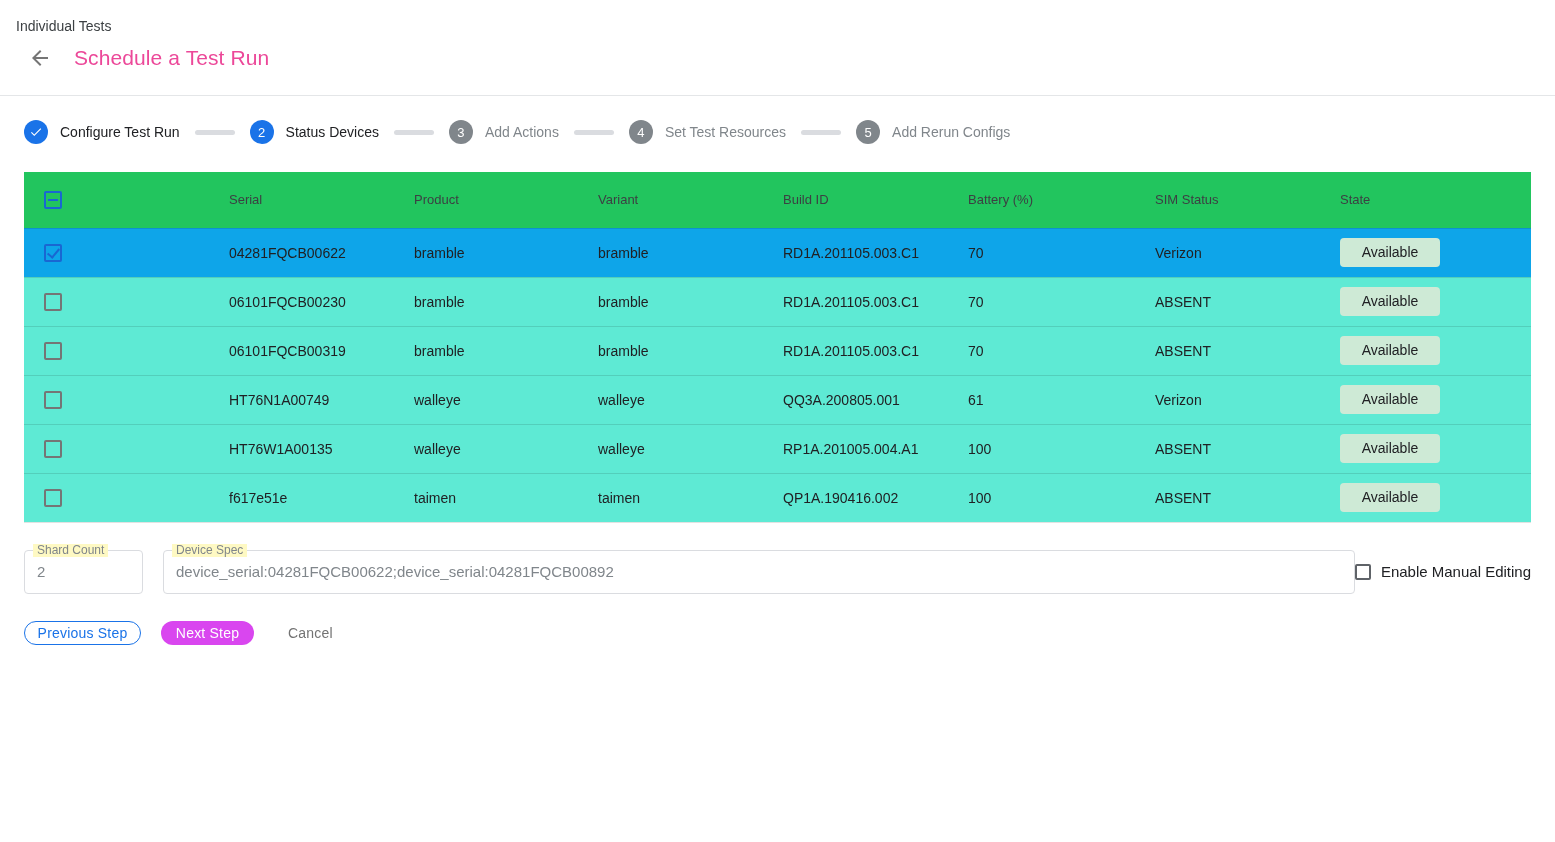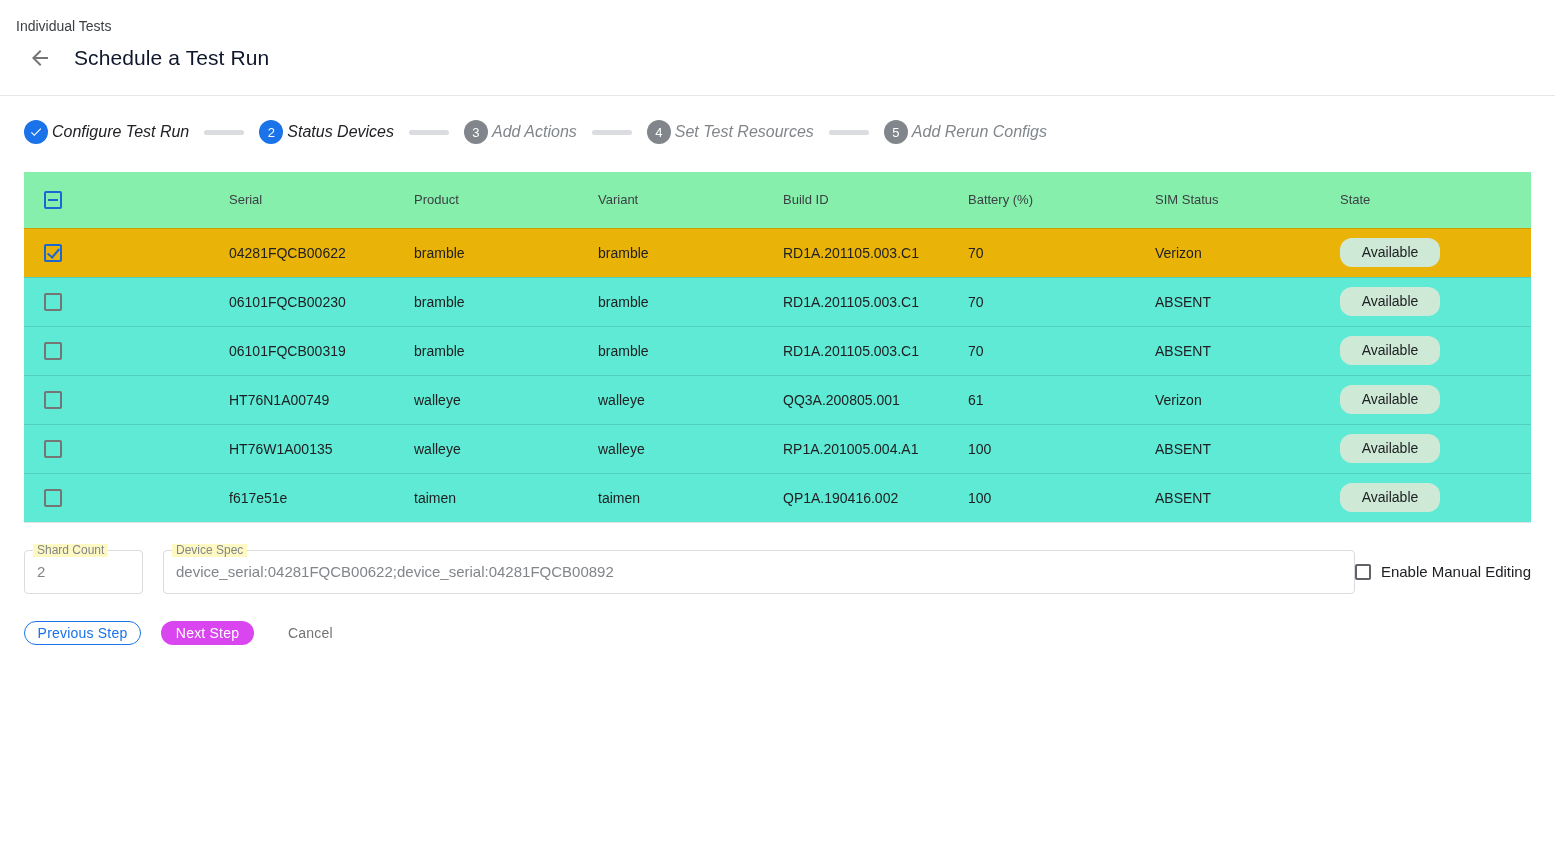--- a/index.html
+++ b/index.html
@@ -14,48 +14,48 @@
 
   
   .page-header { padding: 18px 24px 0 16px; }
   .breadcrumb { font-size: 14px; color: #3c4043; padding-left: 0; }
   .title-row { display: flex; align-items: center; margin-top: 8px; }
   .back-btn {
     background: none; border: none; width: 32px; height: 32px;
     display: flex; align-items: center; justify-content: center;
     cursor: pointer; margin-left: 8px;
   }
-  .page-title { font-size: 21px; font-weight: 400; color: #0f172a; margin-left: 18px; letter-spacing: .1px; }
+  .page-title { font-size: 21px; font-weight: 400; color: #ec4899; margin-left: 18px; letter-spacing: .1px; }
   .top-divider { border: none; border-top: 1px solid #e4e6e8; margin-top: 21px; }
 
   
   .stepper { display: flex; align-items: center; padding: 0 24px; margin-top: 24px; height: 24px; }
   .step-item { display: flex; align-items: center; }
   .step-circle {
     width: 24px; height: 24px; border-radius: 50%;
     display: flex; align-items: center; justify-content: center;
     color: #fff; font-size: 13px; font-weight: 500; flex: none;
   }
   .step-circle.active, .step-circle.completed { background: #1a73e8; }
   .step-circle.pending { background: #80868b; }
-  .step-label { margin-left: 4px; font-size: 16px; color: #202124; white-space: nowrap; font-style: italic; }
+  .step-label { margin-left: 12px; font-size: 14px; color: #202124; white-space: nowrap; }
   .step-label.muted { color: #80868b; }
   .step-connector {
     width: 40px; height: 5px; background: #dadce0; border-radius: 3px;
     margin: 0 15px; flex: none;
   }
 
   
   .table-wrap { margin: 28px 24px 0 24px; }
   table { width: 1507px; border-collapse: collapse; table-layout: fixed; }
-  thead tr { background: #86efac; height: 56px; }
+  thead tr { background: #22c55e; height: 56px; }
   th { font-size: 13px; font-weight: 400; color: #3c4043; text-align: left; padding: 0 8px 0 0; }
   tbody tr { height: 49px; border-top: 1px solid rgba(0,0,0,0.115); background: #5eead4; }
   tbody { border-bottom: 1px solid rgba(0,0,0,0.115); }
-  tbody tr.selected { background: #eab308; }
+  tbody tr.selected { background: #0ea5e9; }
   td { font-size: 14px; color: #202124; padding: 0 8px 0 0; }
   .cb-cell { padding-left: 20px; }
 
   
   .cb {
     display: inline-block; width: 18px; height: 18px;
     border: 2px solid #757575; border-radius: 2px;
     position: relative; vertical-align: middle; cursor: pointer;
     background: transparent;
   }
@@ -70,21 +70,21 @@
   .cb--indeterminate::after {
     content: ""; position: absolute; left: 2px; top: 6px;
     width: 10px; height: 2.5px; background: #1967d2;
   }
   .cb--plain { width: 16px; height: 16px; border: 2px solid #5f6368; }
 
   
   .chip {
     display: inline-block; width: 100px; height: 29px; line-height: 29px;
     background: #ceead6; color: #202124; font-size: 14px;
-    text-align: center; border-radius: 12px;
+    text-align: center; border-radius: 4px;
   }
 
   
   .form-row { display: flex; align-items: center; margin: 27px 24px 0 24px; }
   .field {
     position: relative; height: 44px;
     border: 1px solid #dadce0; border-radius: 4px;
     background: #fff; display: flex; align-items: center;
   }
   .field-label {

